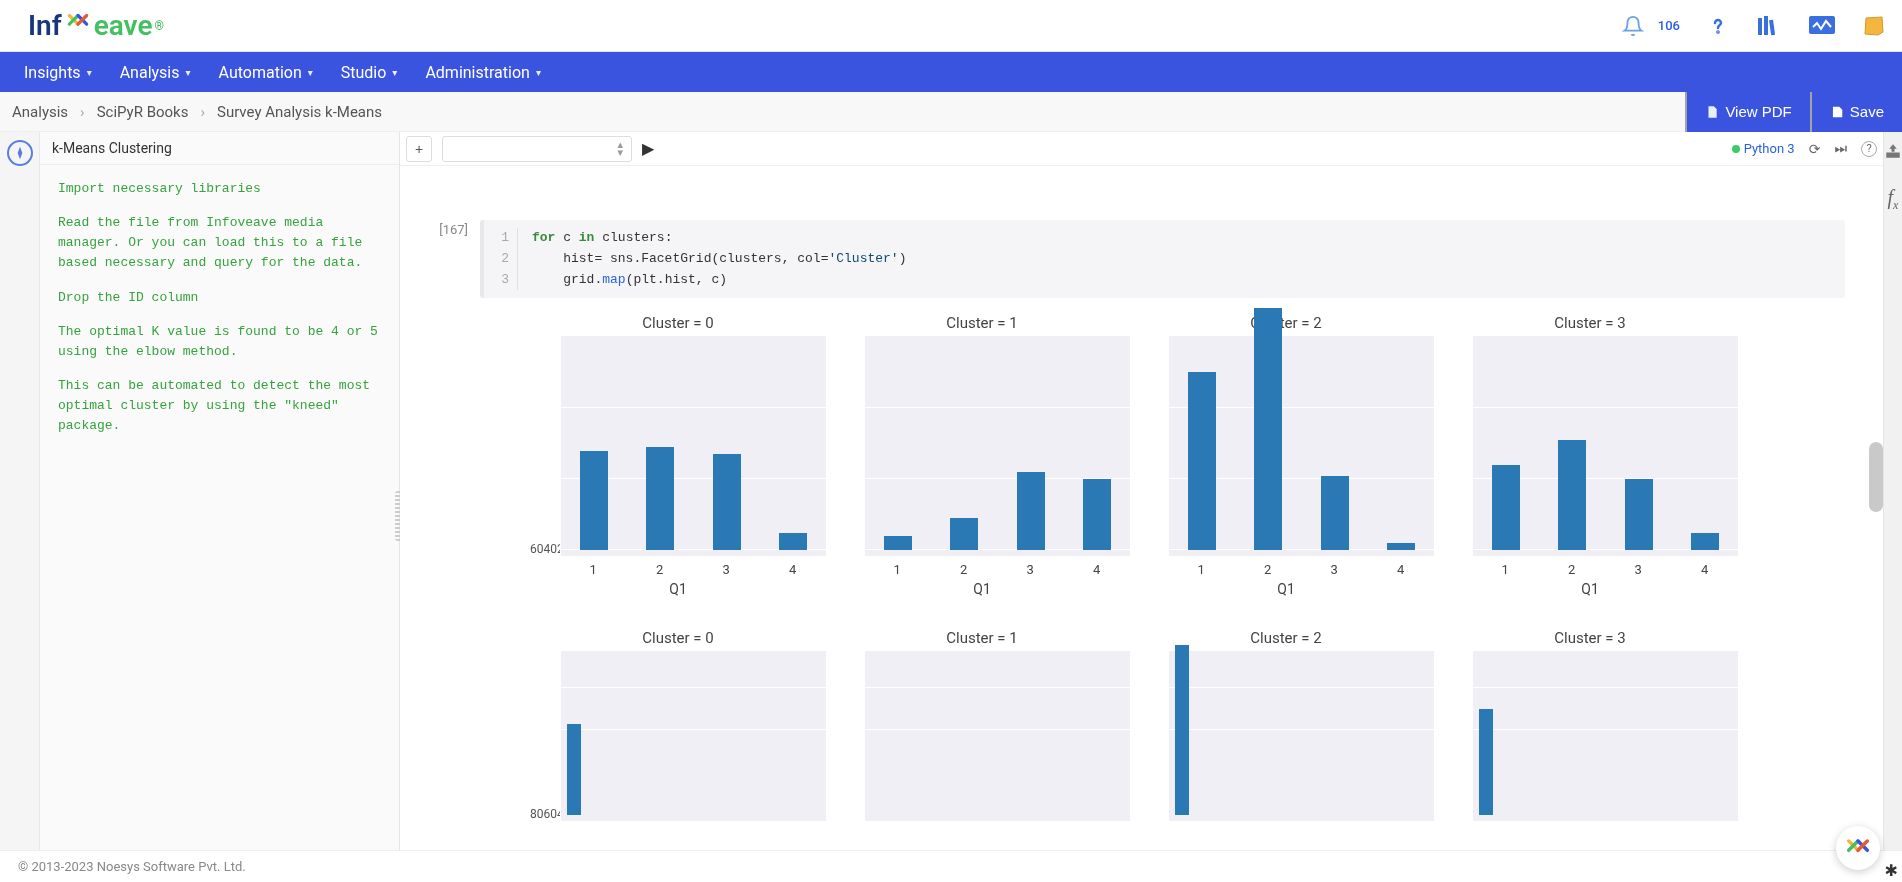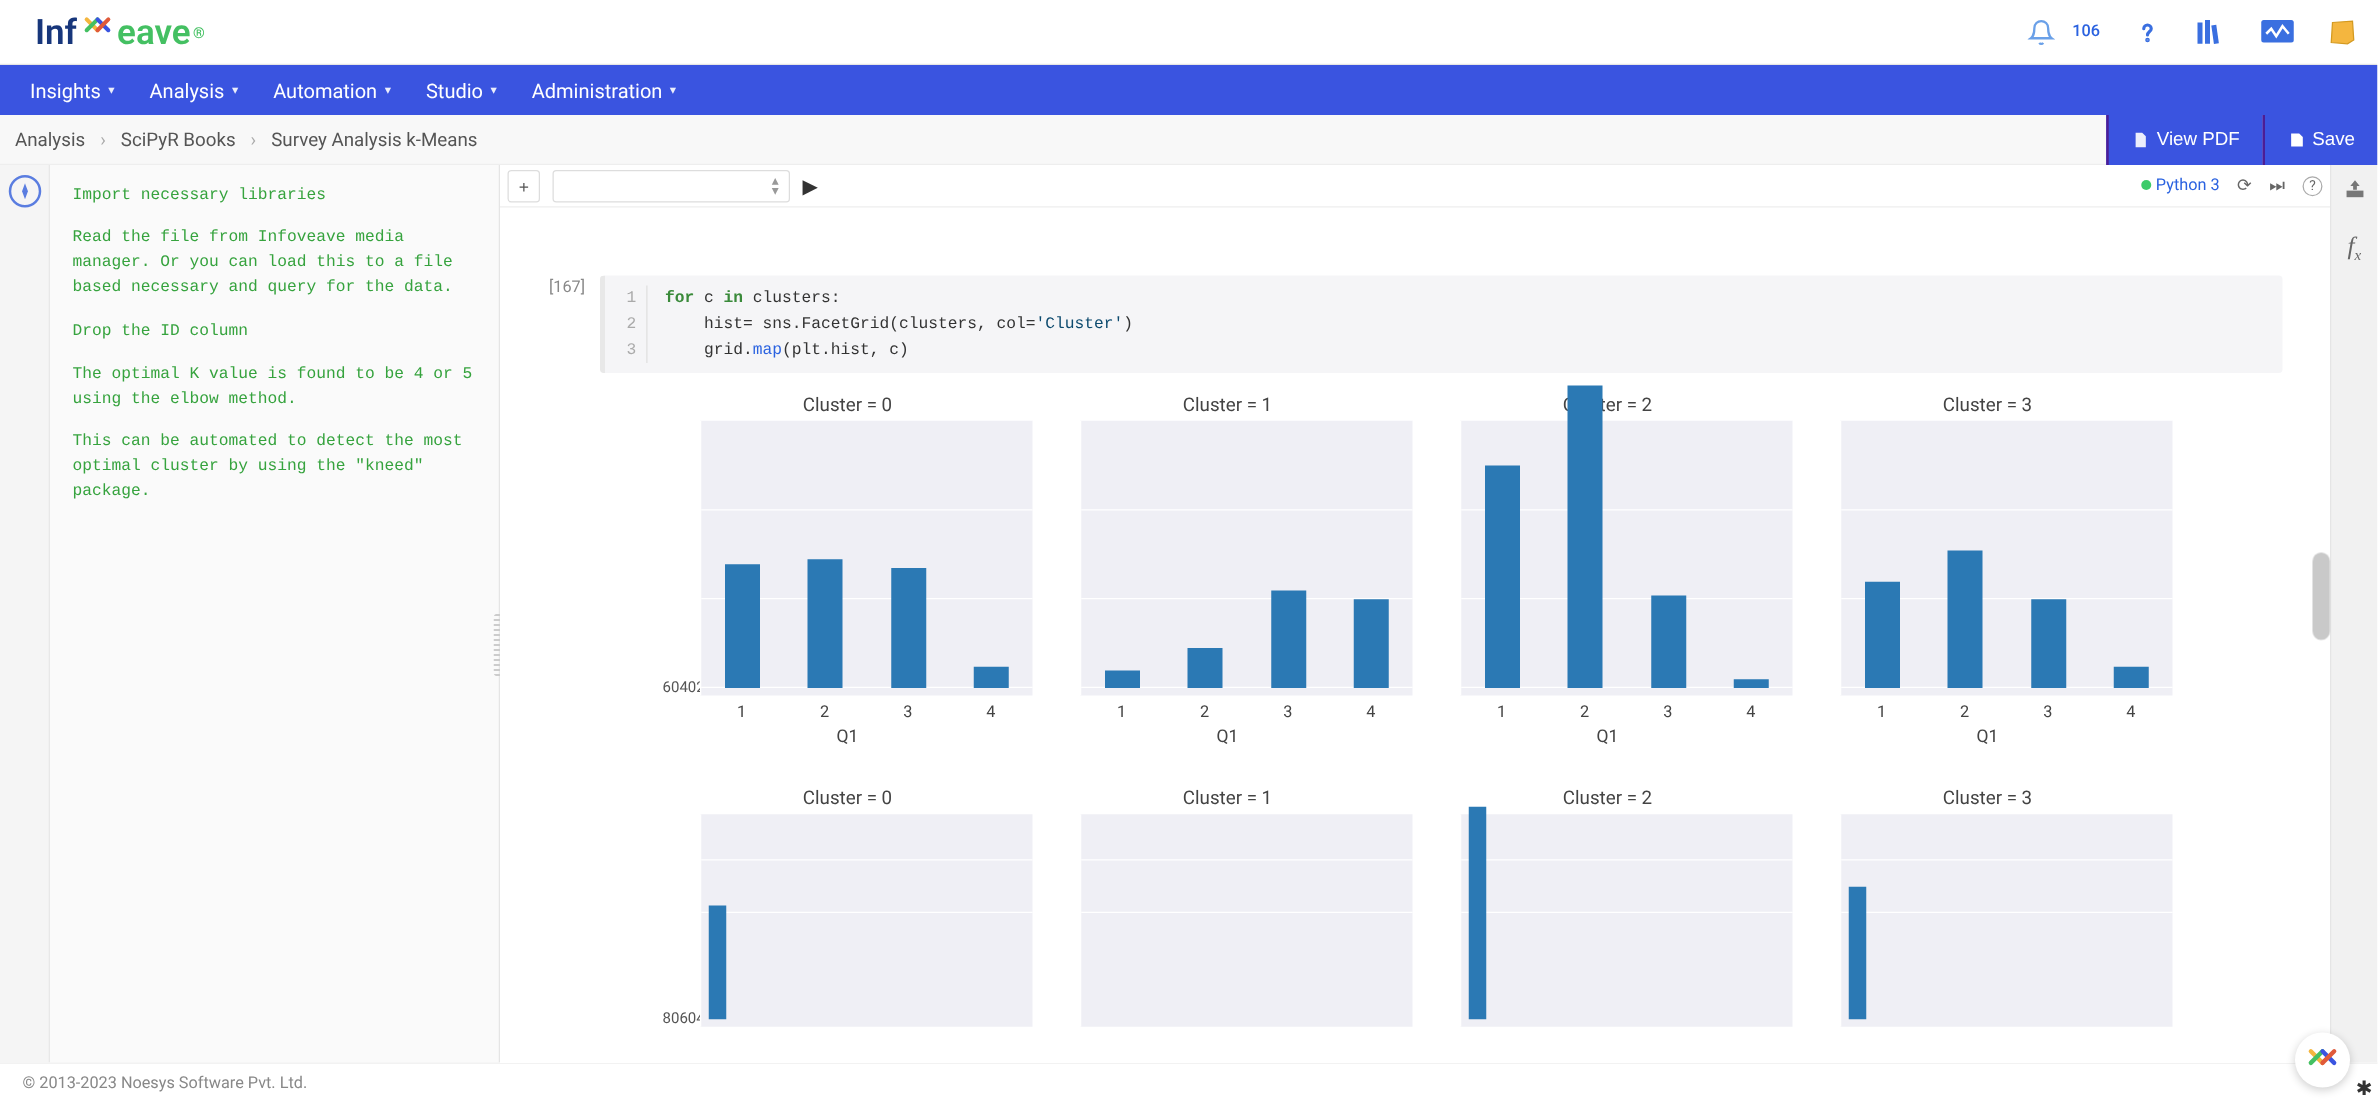--- a/index.html
+++ b/index.html
@@ -19,21 +19,21 @@
   
   .navbar { height: 40px; background: #3a54e0; display: flex; align-items: center; padding: 0 10px; }
   .nav-item { color: #fff; font-size: 16px; padding: 0 14px; height: 100%; display: flex; align-items: center; gap: 6px; cursor: pointer; }
   .nav-item .caret { font-size: 10px; opacity: 0.9; }
 
   
   .breadcrumb-row { height: 40px; background: #f8f8f8; display: flex; align-items: center; justify-content: space-between; padding-left: 12px; border-bottom: 1px solid #eee; }
   .breadcrumb { display: flex; align-items: center; gap: 12px; font-size: 15px; color: #555; }
   .breadcrumb .sep { color: #aaa; }
   .action-btns { display: flex; }
-  .btn-primary { background: #3a54e0; color: #fff; padding: 0 18px; height: 40px; display: flex; align-items: center; gap: 6px; font-size: 15px; border: none; cursor: pointer; border-left: 2px solid #4c1d95; }
+  .btn-primary { background: #3a54e0; color: #fff; padding: 0 18px; height: 40px; display: flex; align-items: center; gap: 6px; font-size: 15px; border: none; cursor: pointer; border-left: 2px solid #a3a3a3; }
 
   
   .main { display: flex; height: calc(100% - 52px - 40px - 40px - 32px); position: relative; }
   .left-rail { width: 40px; background: #f5f5f5; border-right: 1px solid #e8e8e8; padding-top: 8px; display: flex; flex-direction: column; align-items: center; }
   .left-rail .compass { width: 26px; height: 26px; border-radius: 50%; border: 2px solid #5a7de0; display:flex; align-items:center; justify-content:center; color:#5a7de0; font-size: 14px; }
 
   .sidebar { width: 360px; background: #fafafa; border-right: 1px solid #e5e5e5; position: relative; }
   .sidebar-header { padding: 8px 12px; font-size: 14px; color: #333; border-bottom: 1px solid #eee; }
   .sidebar-content { padding: 14px 18px; font-family: "Courier New", monospace; font-size: 13px; line-height: 1.55; color: #36a33e; }
   .sidebar-content p { margin-bottom: 14px; }
@@ -69,21 +69,21 @@
   .yaxis { width: 30px; display: flex; flex-direction: row; justify-content: space-between; align-items: flex-end; font-size: 12px; color: #555; }
   .plot { flex:1; background: #efeff5; height: 220px; position: relative; border-left: 1px solid #fff; }
   .plot.short { height: 170px; }
   .plot .hgrid { position:absolute; left:0; right:0; height:1px; background:#fff;}
   .bars { position: absolute; bottom: 6px; left: 0; right: 0; display: flex; justify-content: space-around; height: calc(100% - 6px); align-items: flex-end; }
   .bar { width: 28px; background: #2b79b4; }
   .xaxis { display: flex; justify-content: space-around; font-size: 13px; color: #444; padding-top: 6px; }
   .xlabel { text-align: center; font-size: 14px; color: #444; padding-top: 4px; }
   .facet-row + .facet-row { margin-top: 28px; }
 
-  .right-rail { width: 38px; background: #f1f1f1; display: flex; flex-direction: column; align-items: center; gap: 22px; padding-top: 10px; border-left: 1px solid #e5e5e5;}
+  .right-rail { width: 19px; background: #f1f1f1; display: flex; flex-direction: column; align-items: center; gap: 22px; padding-top: 10px; border-left: 1px solid #e5e5e5;}
   .right-rail .ri { font-size: 16px; color: #666; cursor: pointer; }
 
   
   .footer { position: absolute; bottom: 0; left:0; right:0; height: 32px; border-top: 1px solid #eee; display: flex; align-items: center; padding: 0 18px; font-size: 13px; color: #888; background:#fff; }
   .corner-logo { position: absolute; right: 22px; bottom: 12px; width: 44px; height: 44px; border-radius: 50%; background:#fff; box-shadow: 0 2px 8px rgba(0,0,0,.2); display:flex; align-items:center; justify-content:center; font-size:22px; }
   .bug-icon { position: absolute; right: 4px; bottom: 2px; font-size: 16px; color: #333; }
 
   .scroll-thumb { position:absolute; right: 0px; top: 310px; width: 14px; height: 70px; background:#c9c9c9; border-radius: 7px;}
 </style>
 </head>
@@ -190,20 +190,21 @@
 <div class="main">
   <div class="left-rail">
     <div class="compass">
       <svg width="14" height="14" viewBox="0 0 24 24" fill="none" stroke="#5a7de0" stroke-width="2">
           <polygon points="12,4 15,12 12,20 9,12" fill="#5a7de0"></polygon>
         </svg>
     </div>
   </div>
 
   <div class="sidebar">
+    <div class="sidebar-header">k-Means Clustering</div>
     <div class="sidebar-content">
       <p>Import necessary libraries</p>
       <p>Read the file from Infoveave media manager. Or you can load this to a file based necessary and query for the data.</p>
       <p>Drop the ID column</p>
       <p>The optimal K value is found to be 4 or 5 using the elbow method.</p>
       <p>This can be automated to detect the most optimal cluster by using the "kneed" package.</p>
     </div>
     <div class="drag-handle"></div>
   </div>
 

